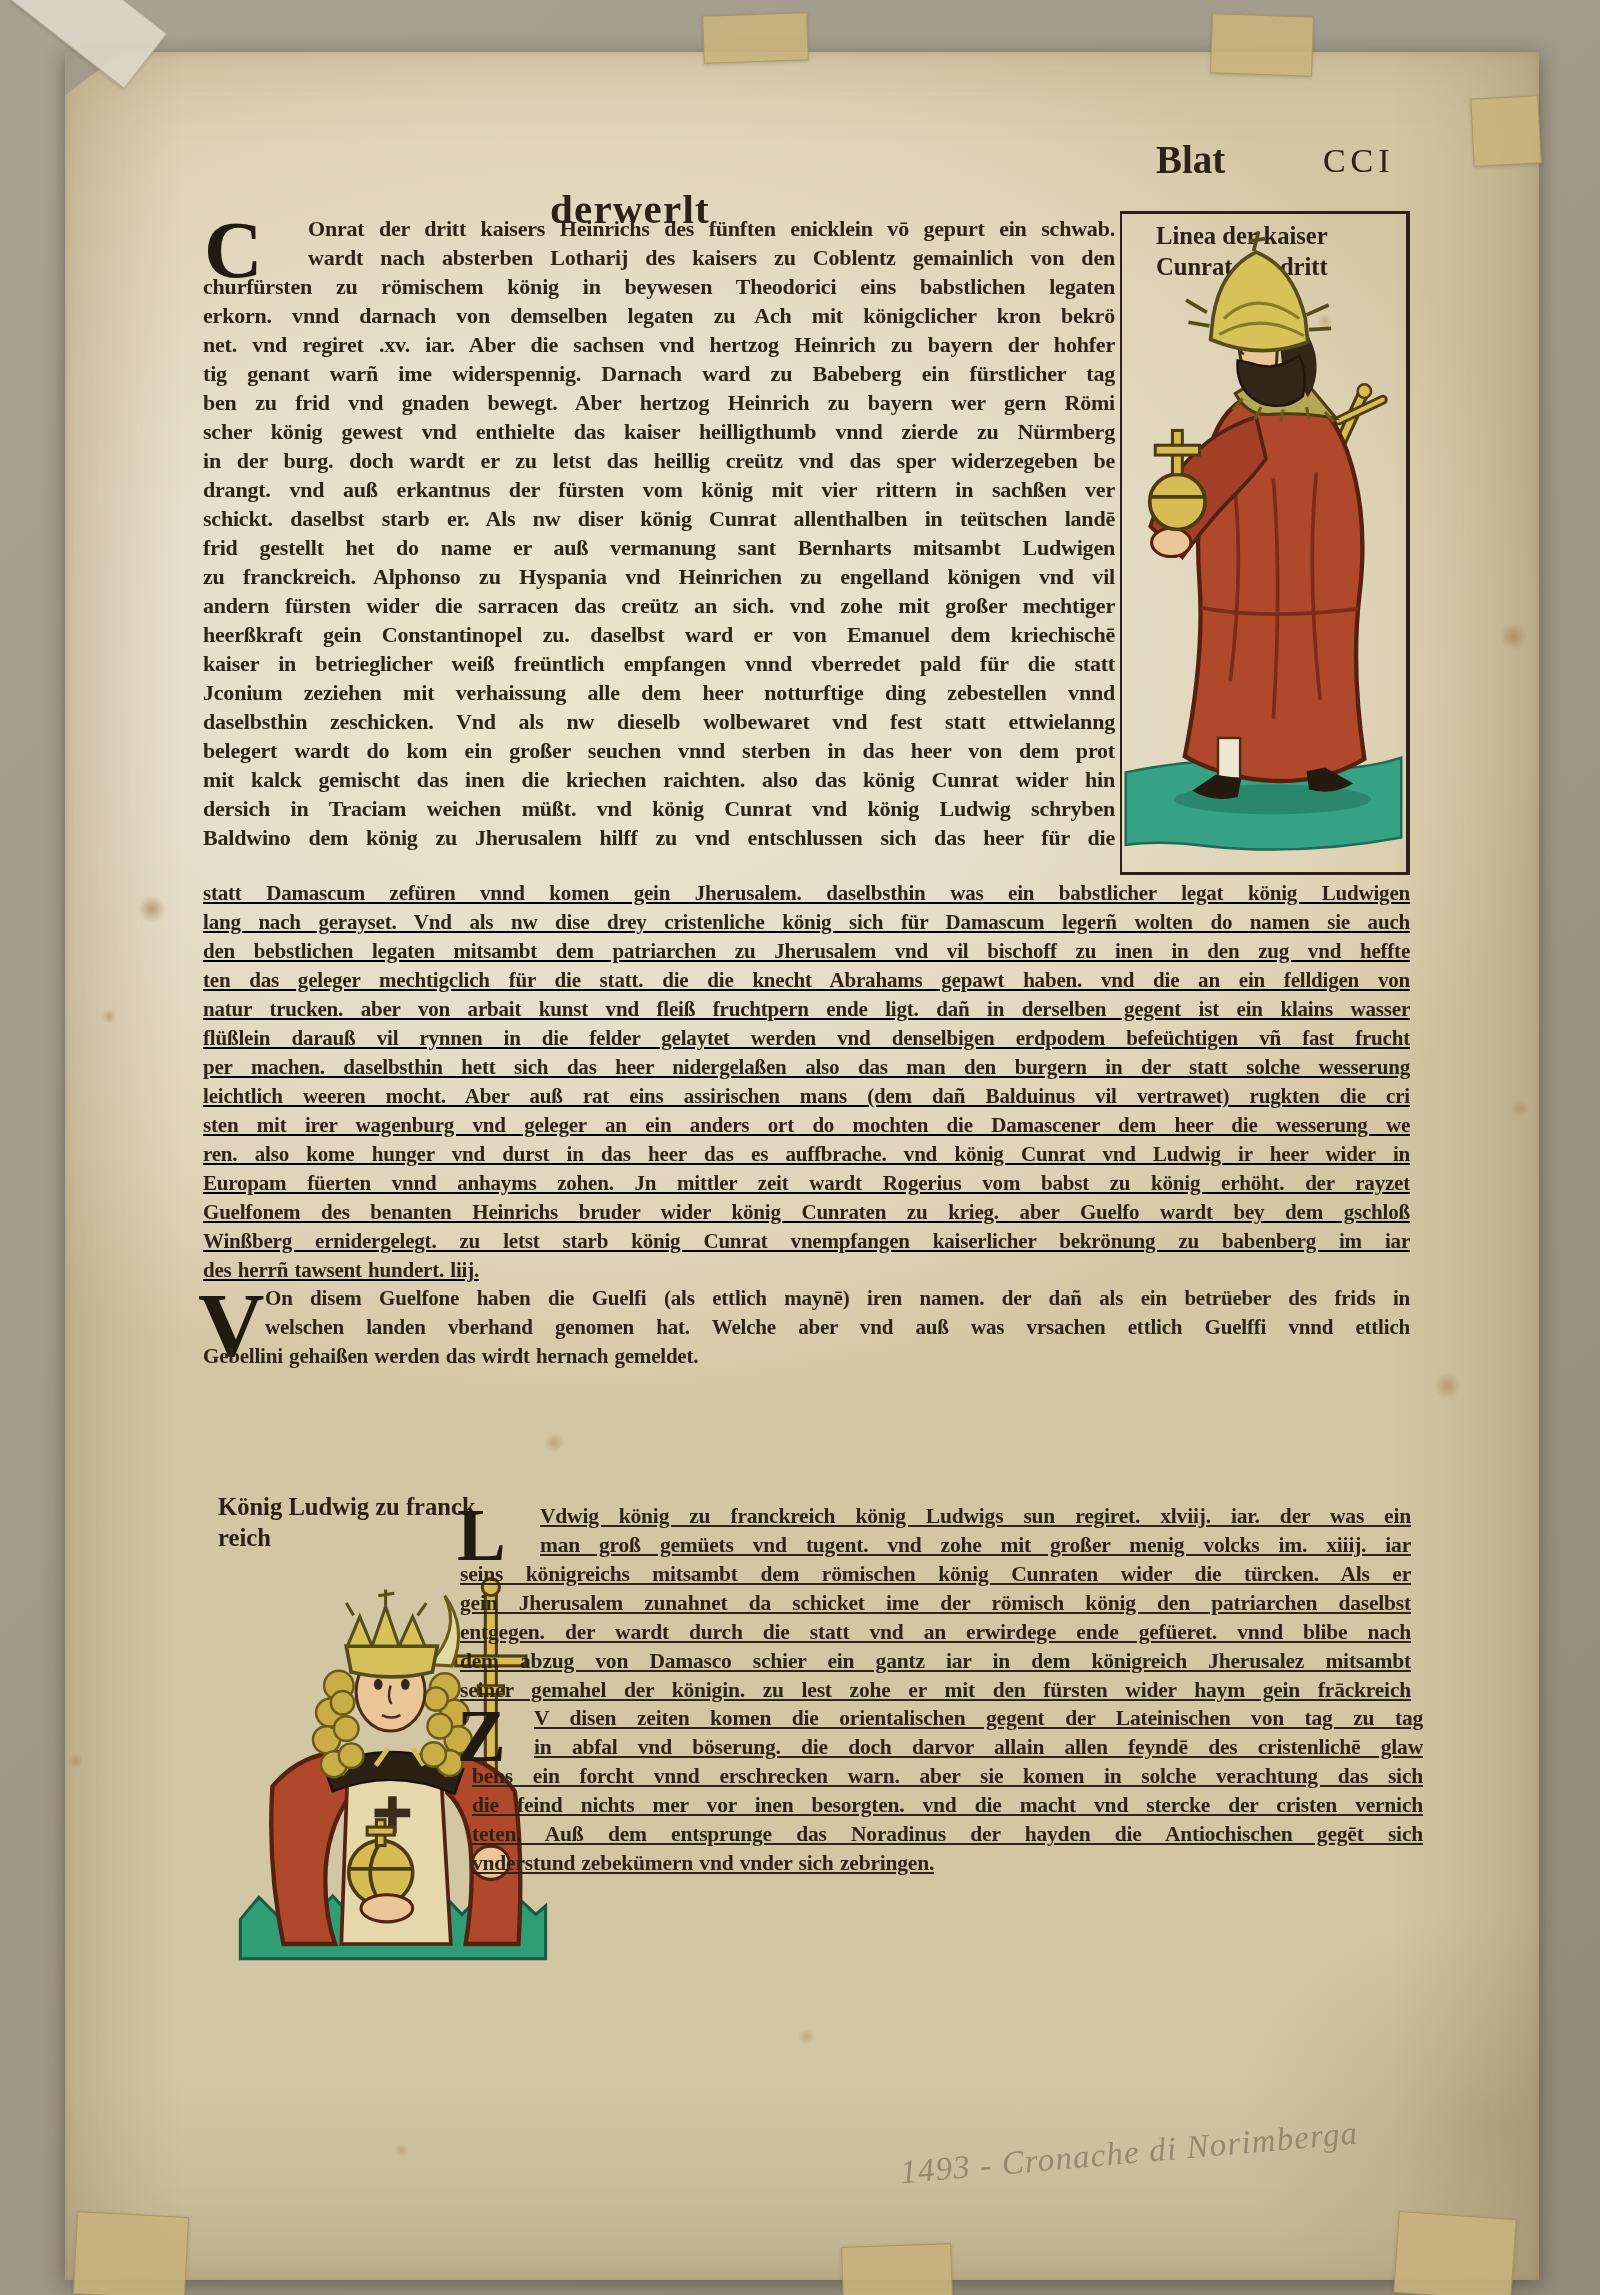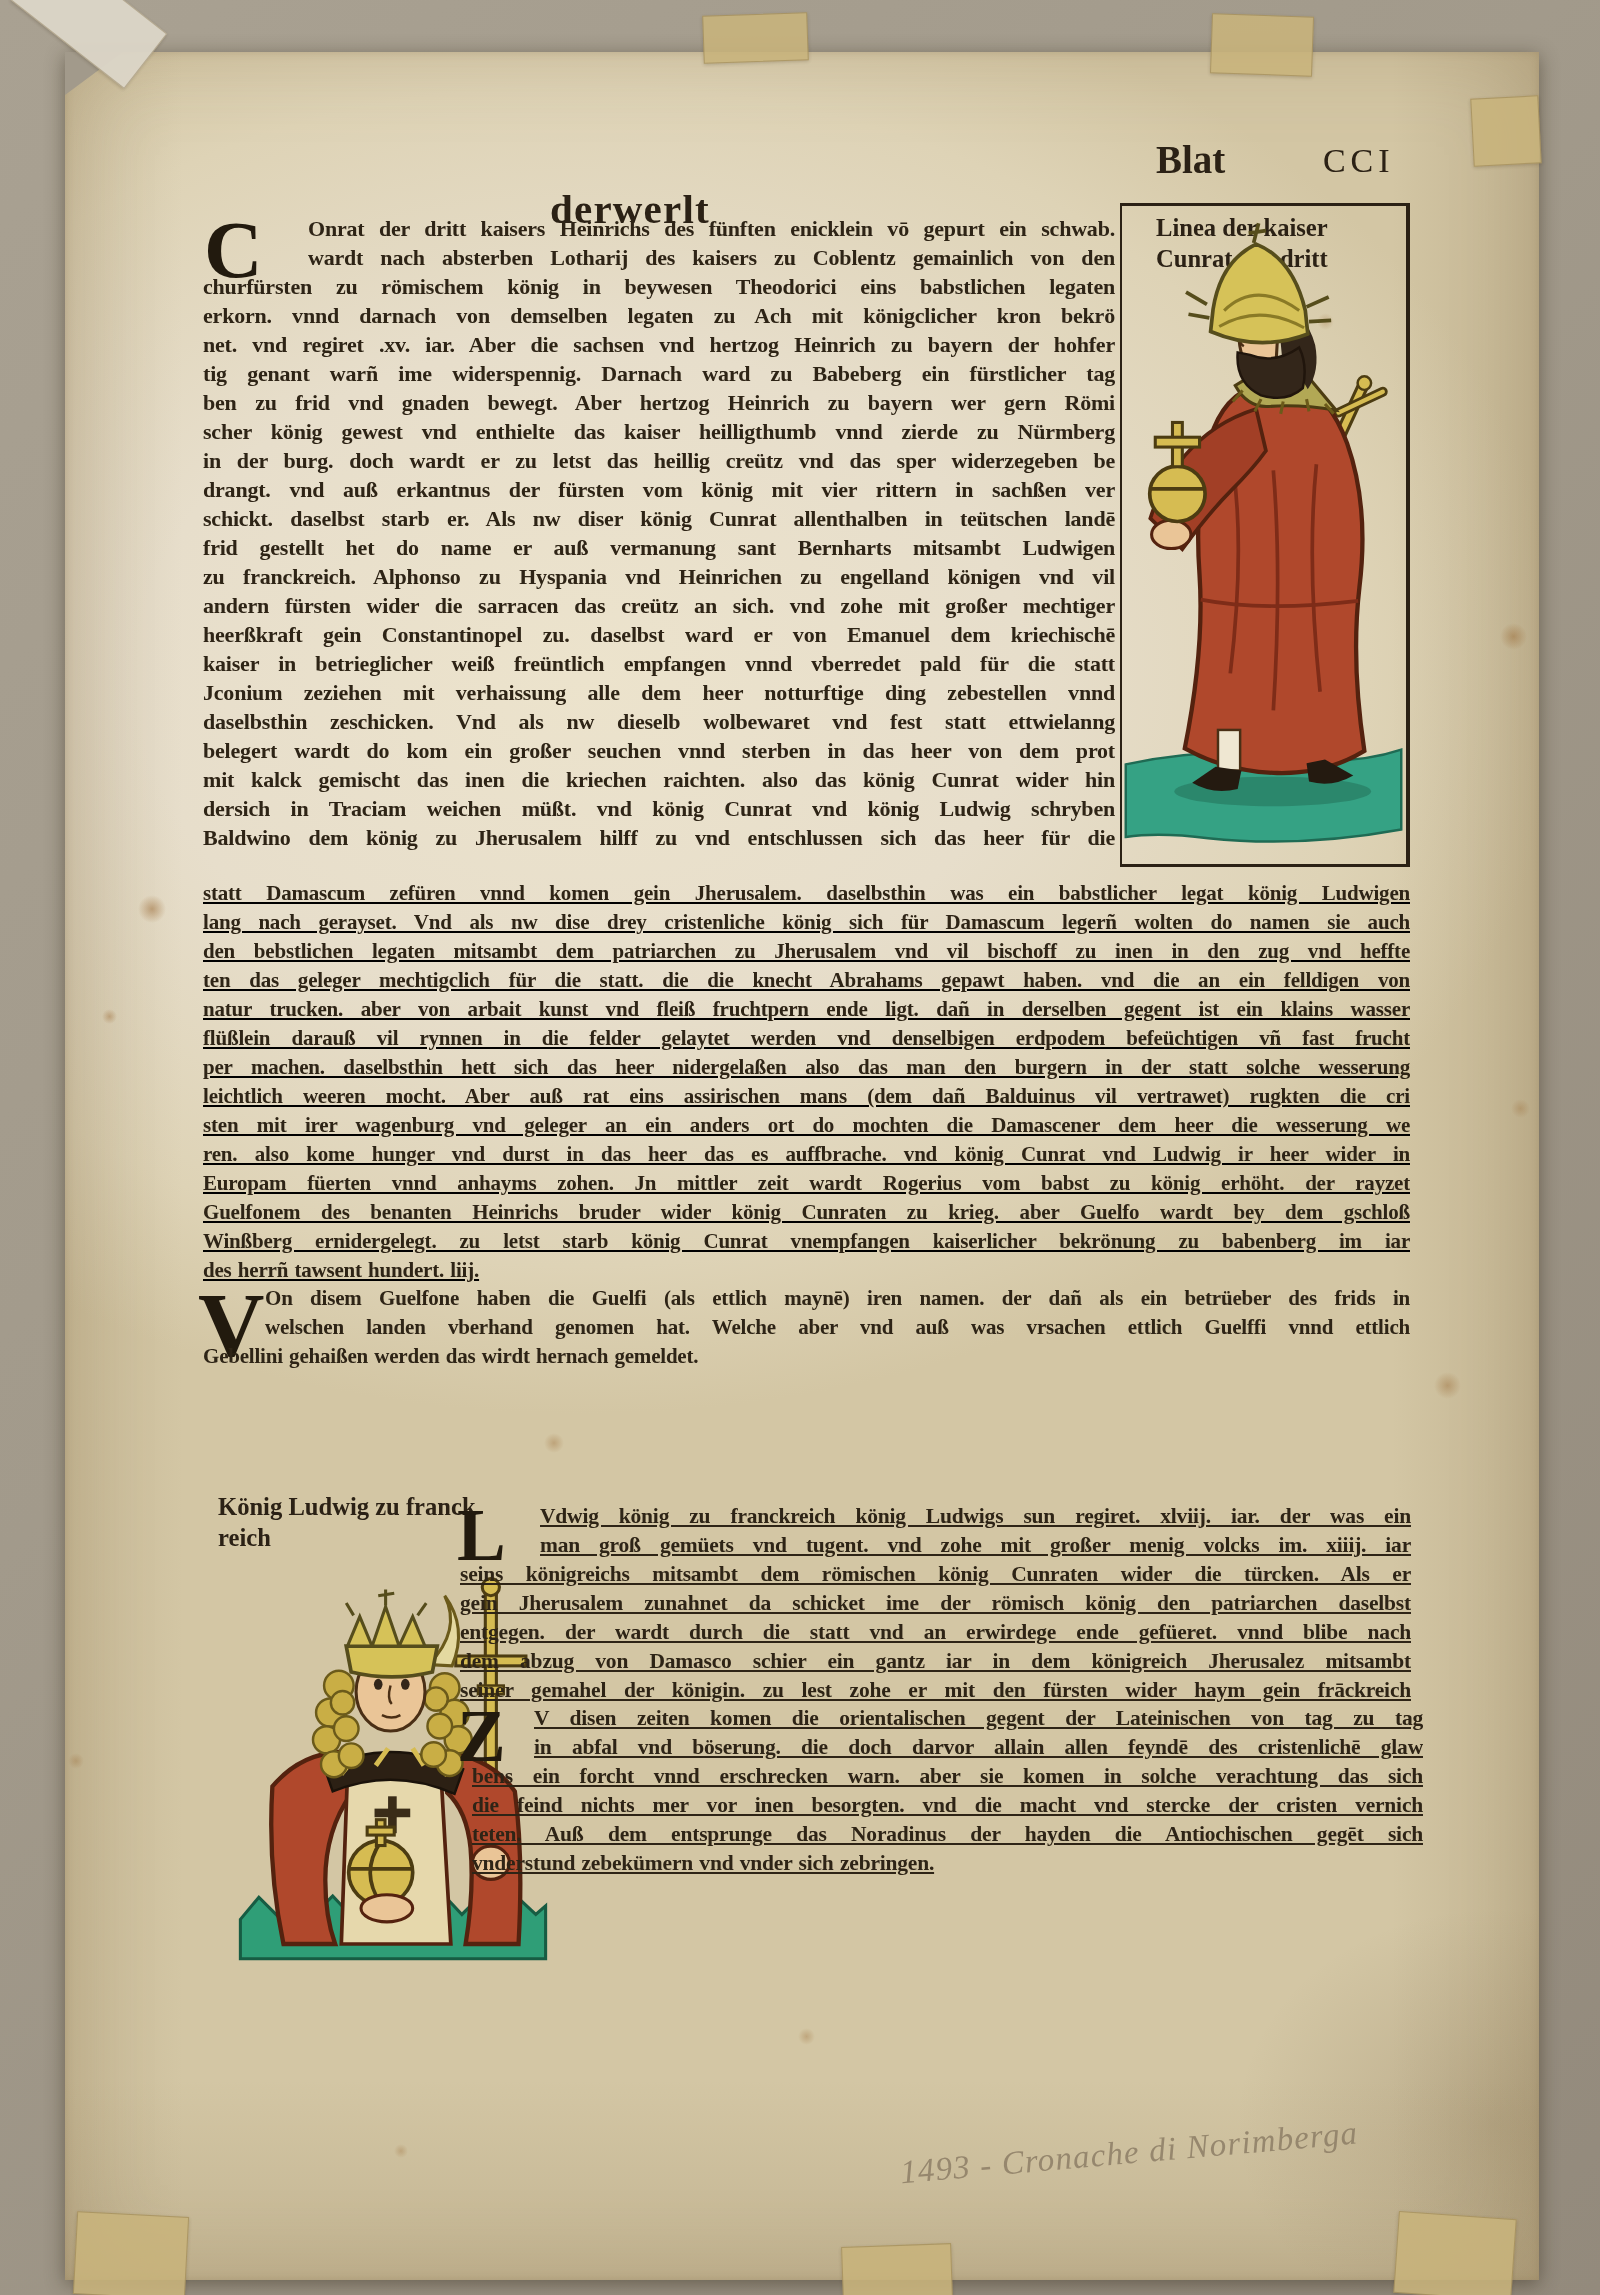--- a/index.html
+++ b/index.html
@@ -30,21 +30,21 @@
   .tl.short{text-align-last:left;}
   .col{position:absolute;}
   .narrow .tl{font-size:22px;line-height:29px;}
   .wide .tl{font-size:21px;line-height:29px;}
   .lud .tl{font-size:21.5px;line-height:29px;text-decoration:underline;}
   .ind170{padding-left:105px;}
   .ind130{padding-left:80px;}
   .ind100{padding-left:62px;}
   .dropcap{position:absolute;font-weight:bold;color:#221a0e;line-height:1;}
   
-  .conrad-box{position:absolute;left:1120px;top:203px;width:290px;height:664px;box-sizing:border-box;
+  .conrad-box{position:absolute;left:1120px;top:211px;width:290px;height:664px;box-sizing:border-box;
       border-top:3.7px solid #2b2115;border-right:4.9px solid #2b2115;border-left:2.5px solid #2b2115;border-bottom:3.1px solid #2b2115;
       background:transparent;padding-left:24px;}
   .woodcaption{font-weight:bold;color:#2b2115;font-size:24.6px;line-height:31px;}
   .conrad-box .woodcaption{position:absolute;left:34px;top:6.2px;}
   .lud-caption{position:absolute;left:218px;top:1491px;}
   .pencil{position:absolute;left:899px;top:2126px;width:652px;transform:rotate(-5deg);
       font-style:italic;font-size:33px;color:#8d7e66;letter-spacing:1.2px;opacity:.85;}
   svg{display:block;}
 </style>
 </head>

